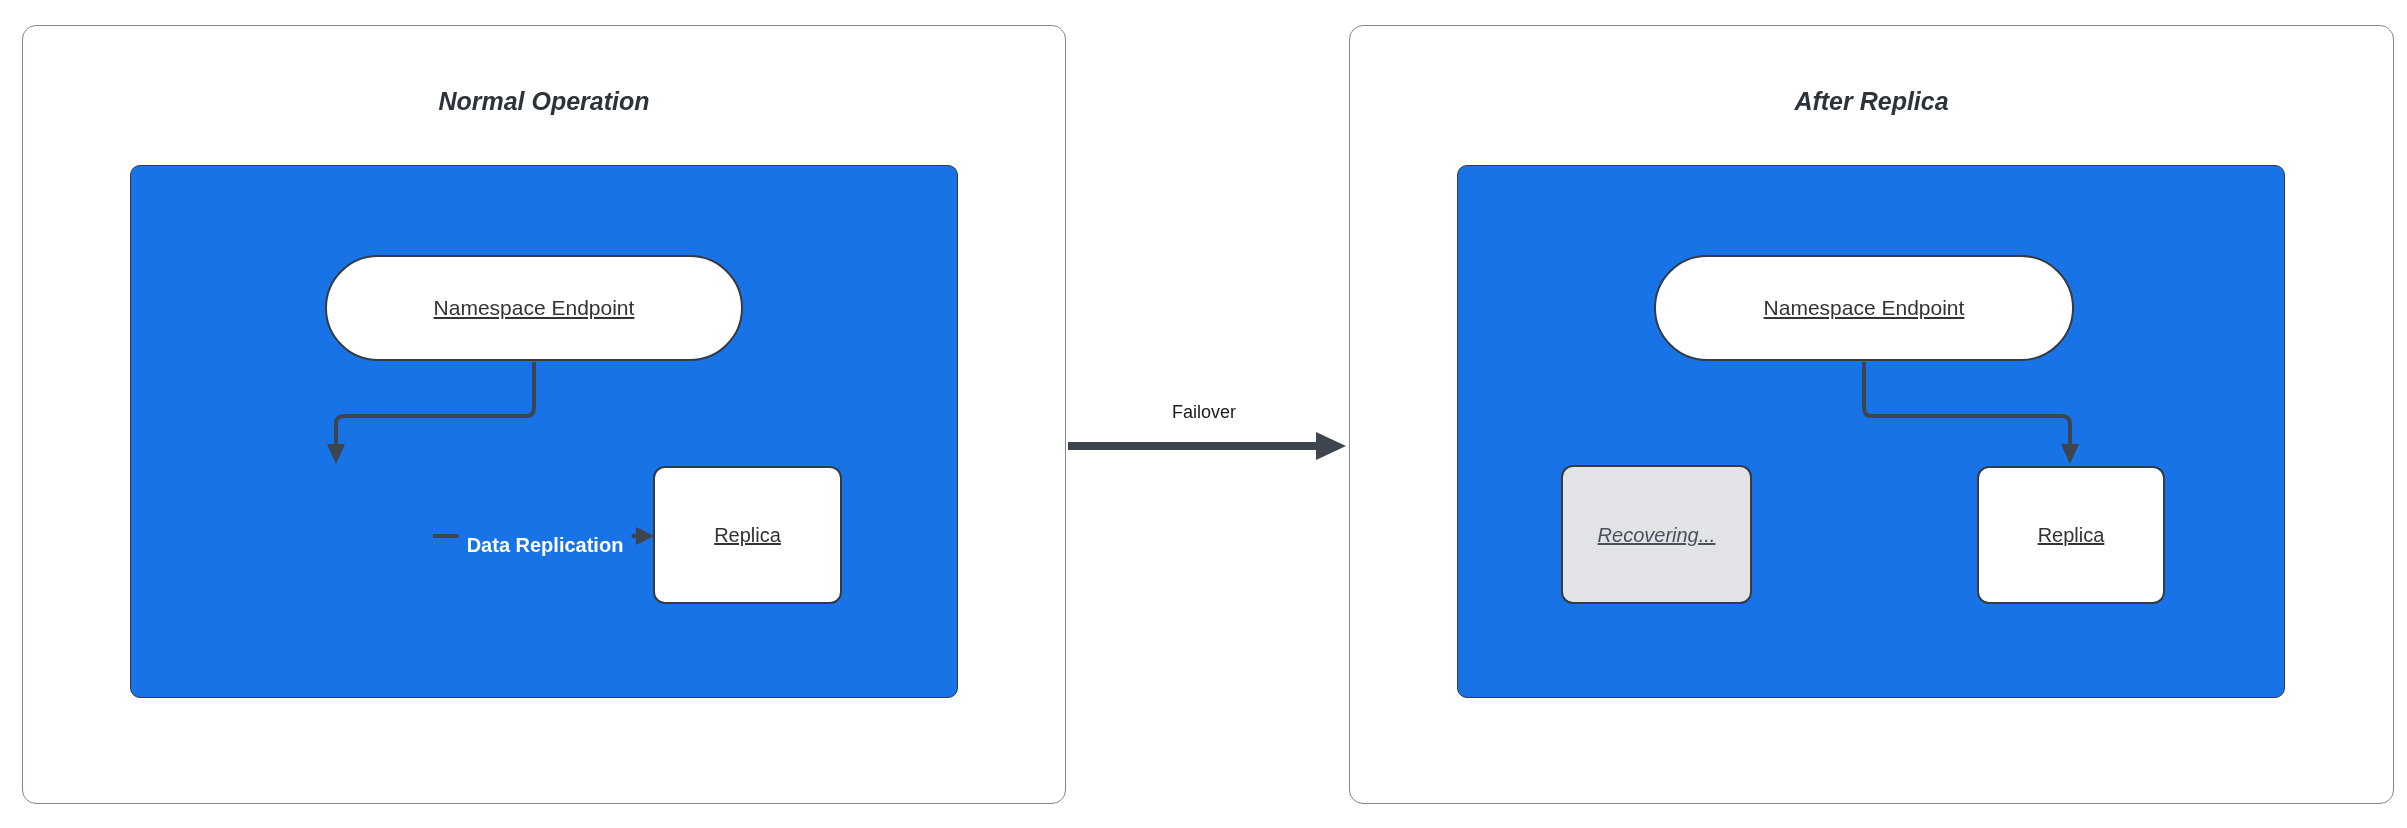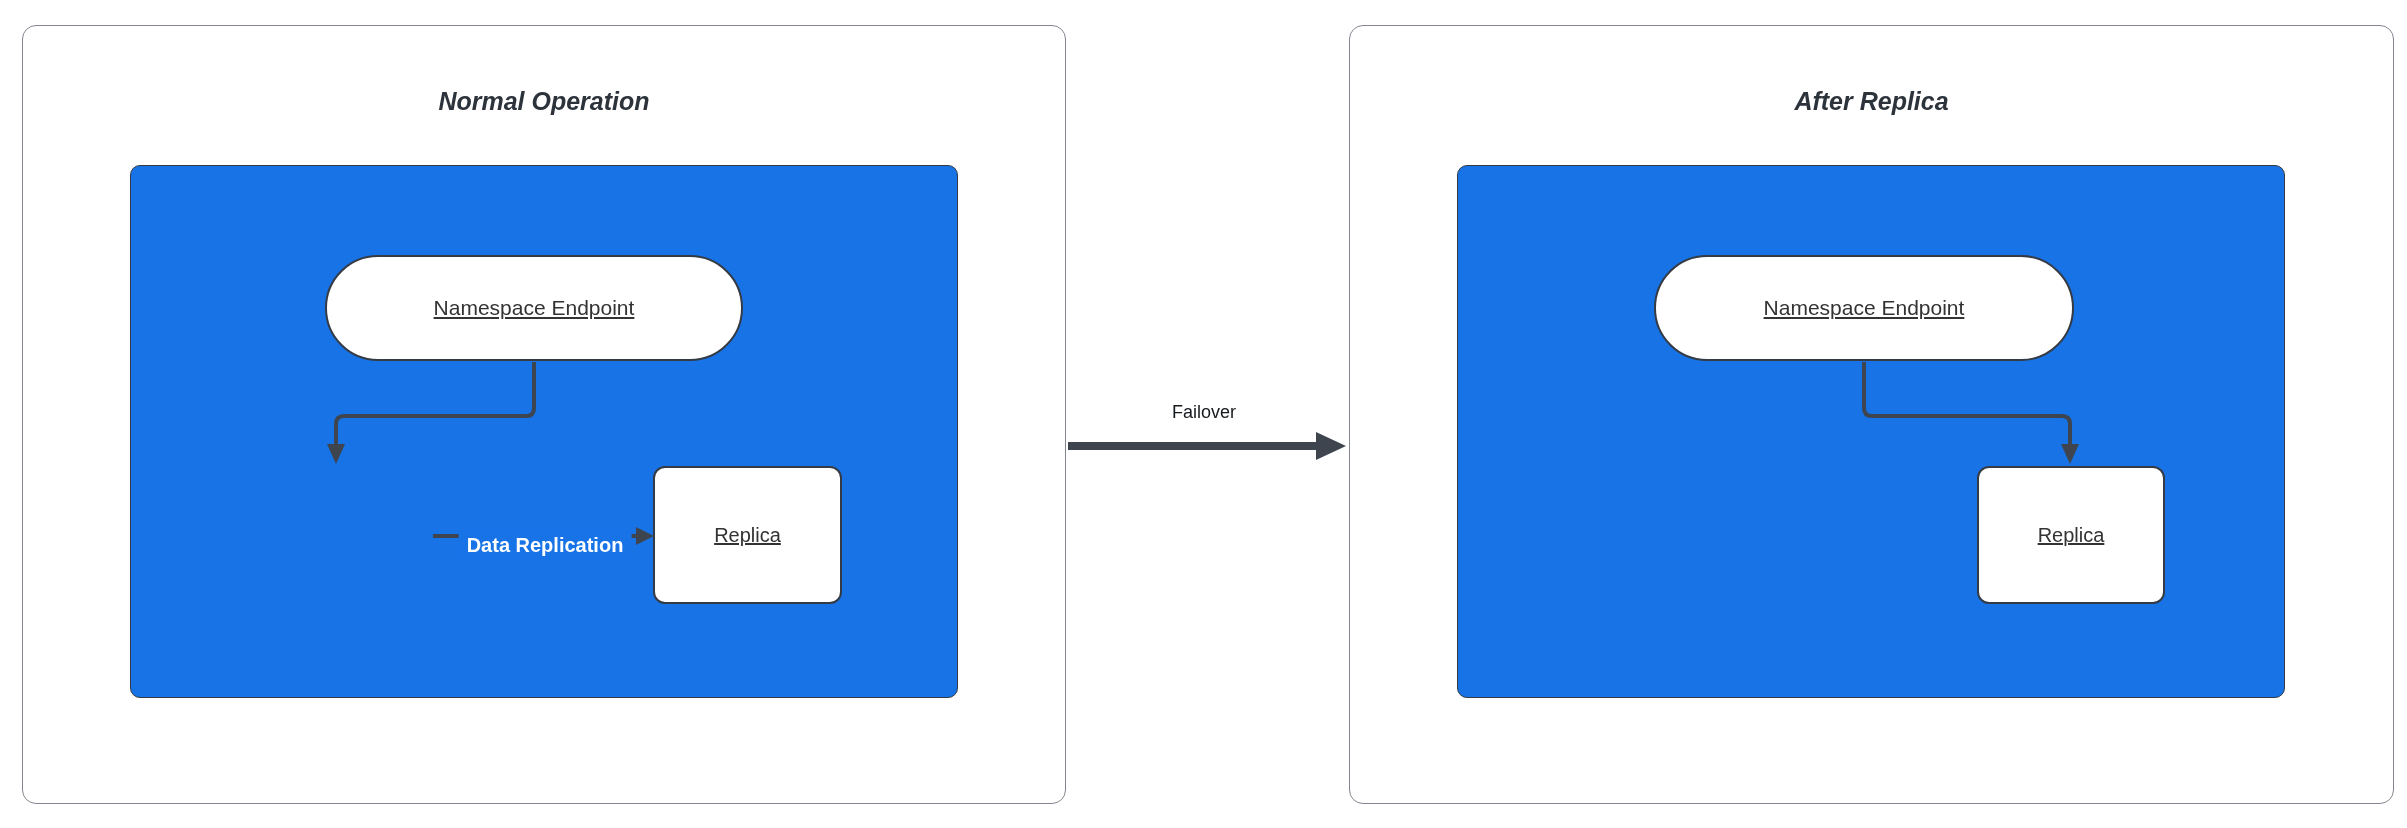--- a/index.html
+++ b/index.html
@@ -127,20 +127,23 @@
     <span>Replica</span>
   </div>
 
   <div class="panel" id="panel-right">
     <div class="panel-title">After Replica</div>
   </div>
   <div class="cluster" id="cluster-right"></div>
   <div class="node pill" id="pill-right">
     <span>Namespace Endpoint</span>
   </div>
+  <div class="node" id="node-recover">
+    <span>Recovering...</span>
+  </div>
   <div class="node" id="node-replica-r">
     <span>Replica</span>
   </div>
 
   <svg id="edges" viewBox="0 0 2407 828" xmlns="http://www.w3.org/2000/svg">
 
     <g>
       <path class="edge" d="M 534 362 L 534 408 Q 534 416 526 416 L 344 416 Q 336 416 336 424 L 336 447"></path>
       <polygon class="arrowhead" points="327,444 345,444 336,464"></polygon>
     </g>

